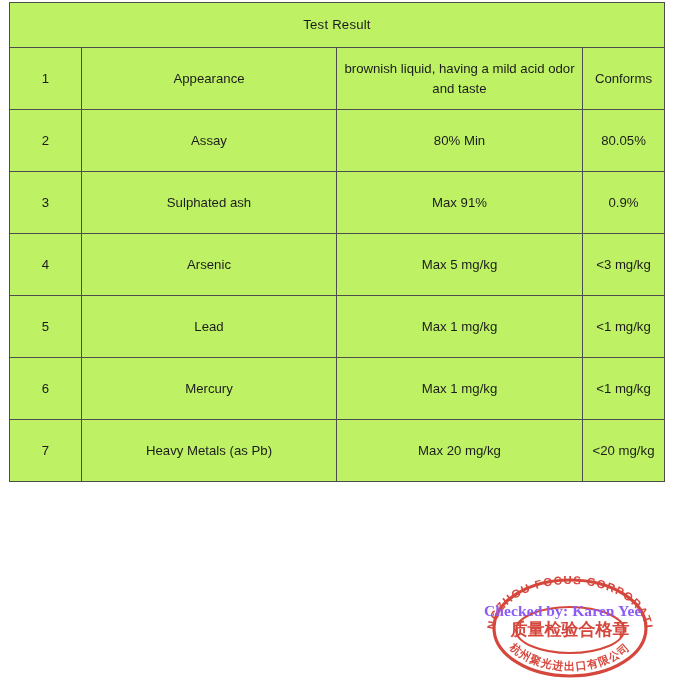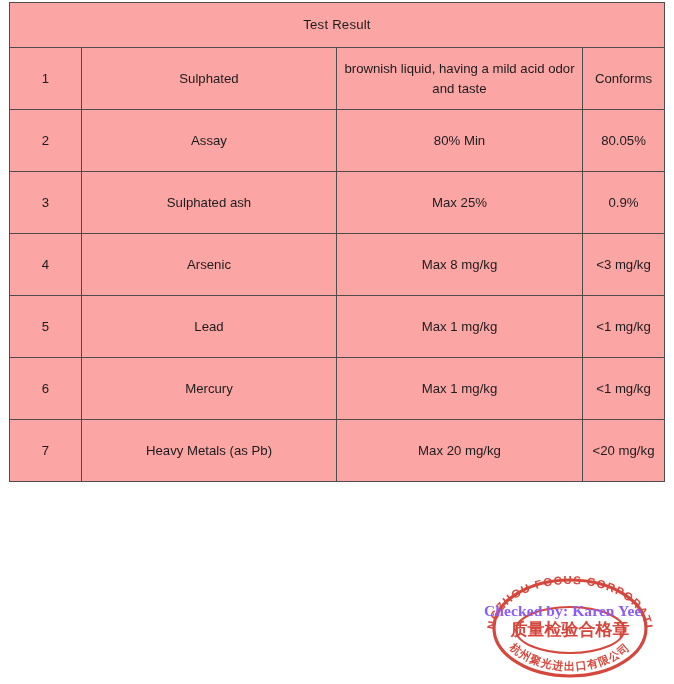--- a/index.html
+++ b/index.html
@@ -25,21 +25,21 @@
   }
 
   
   #result-table {
     position: absolute;
     left: 9px;
     top: 2px;
     width: 655px;
     border-collapse: collapse;
     table-layout: fixed;
-    background: #fca5a5;
+    background: #bef264;
   }
   #result-table td,
   #result-table th {
     border: 1px solid #4d4d4d;
     padding: 0 6px;
     font-size: 13.2px;
     font-weight: normal;
     text-align: center;
     vertical-align: middle;
     line-height: 1.45;
@@ -118,40 +118,40 @@
       <col class="col-results">
     </colgroup>
     <tbody>
       <tr>
         <td class="title-cell" colspan="4">Test Result</td>
       </tr>
 
 
       <tr class="data-row">
         <td>1</td>
-        <td>Sulphated</td>
+        <td>Appearance</td>
         <td>brownish liquid, having a mild acid odor and taste</td>
         <td>Conforms</td>
       </tr>
       <tr class="data-row">
         <td>2</td>
         <td>Assay</td>
         <td>80% Min</td>
         <td>80.05%</td>
       </tr>
       <tr class="data-row">
         <td>3</td>
         <td>Sulphated ash</td>
-        <td>Max 25%</td>
+        <td>Max 91%</td>
         <td>0.9%</td>
       </tr>
       <tr class="data-row">
         <td>4</td>
         <td>Arsenic</td>
-        <td>Max 8 mg/kg</td>
+        <td>Max 5 mg/kg</td>
         <td>&lt;3 mg/kg</td>
       </tr>
       <tr class="data-row">
         <td>5</td>
         <td>Lead</td>
         <td>Max 1 mg/kg</td>
         <td>&lt;1 mg/kg</td>
       </tr>
       <tr class="data-row">
         <td>6</td>

